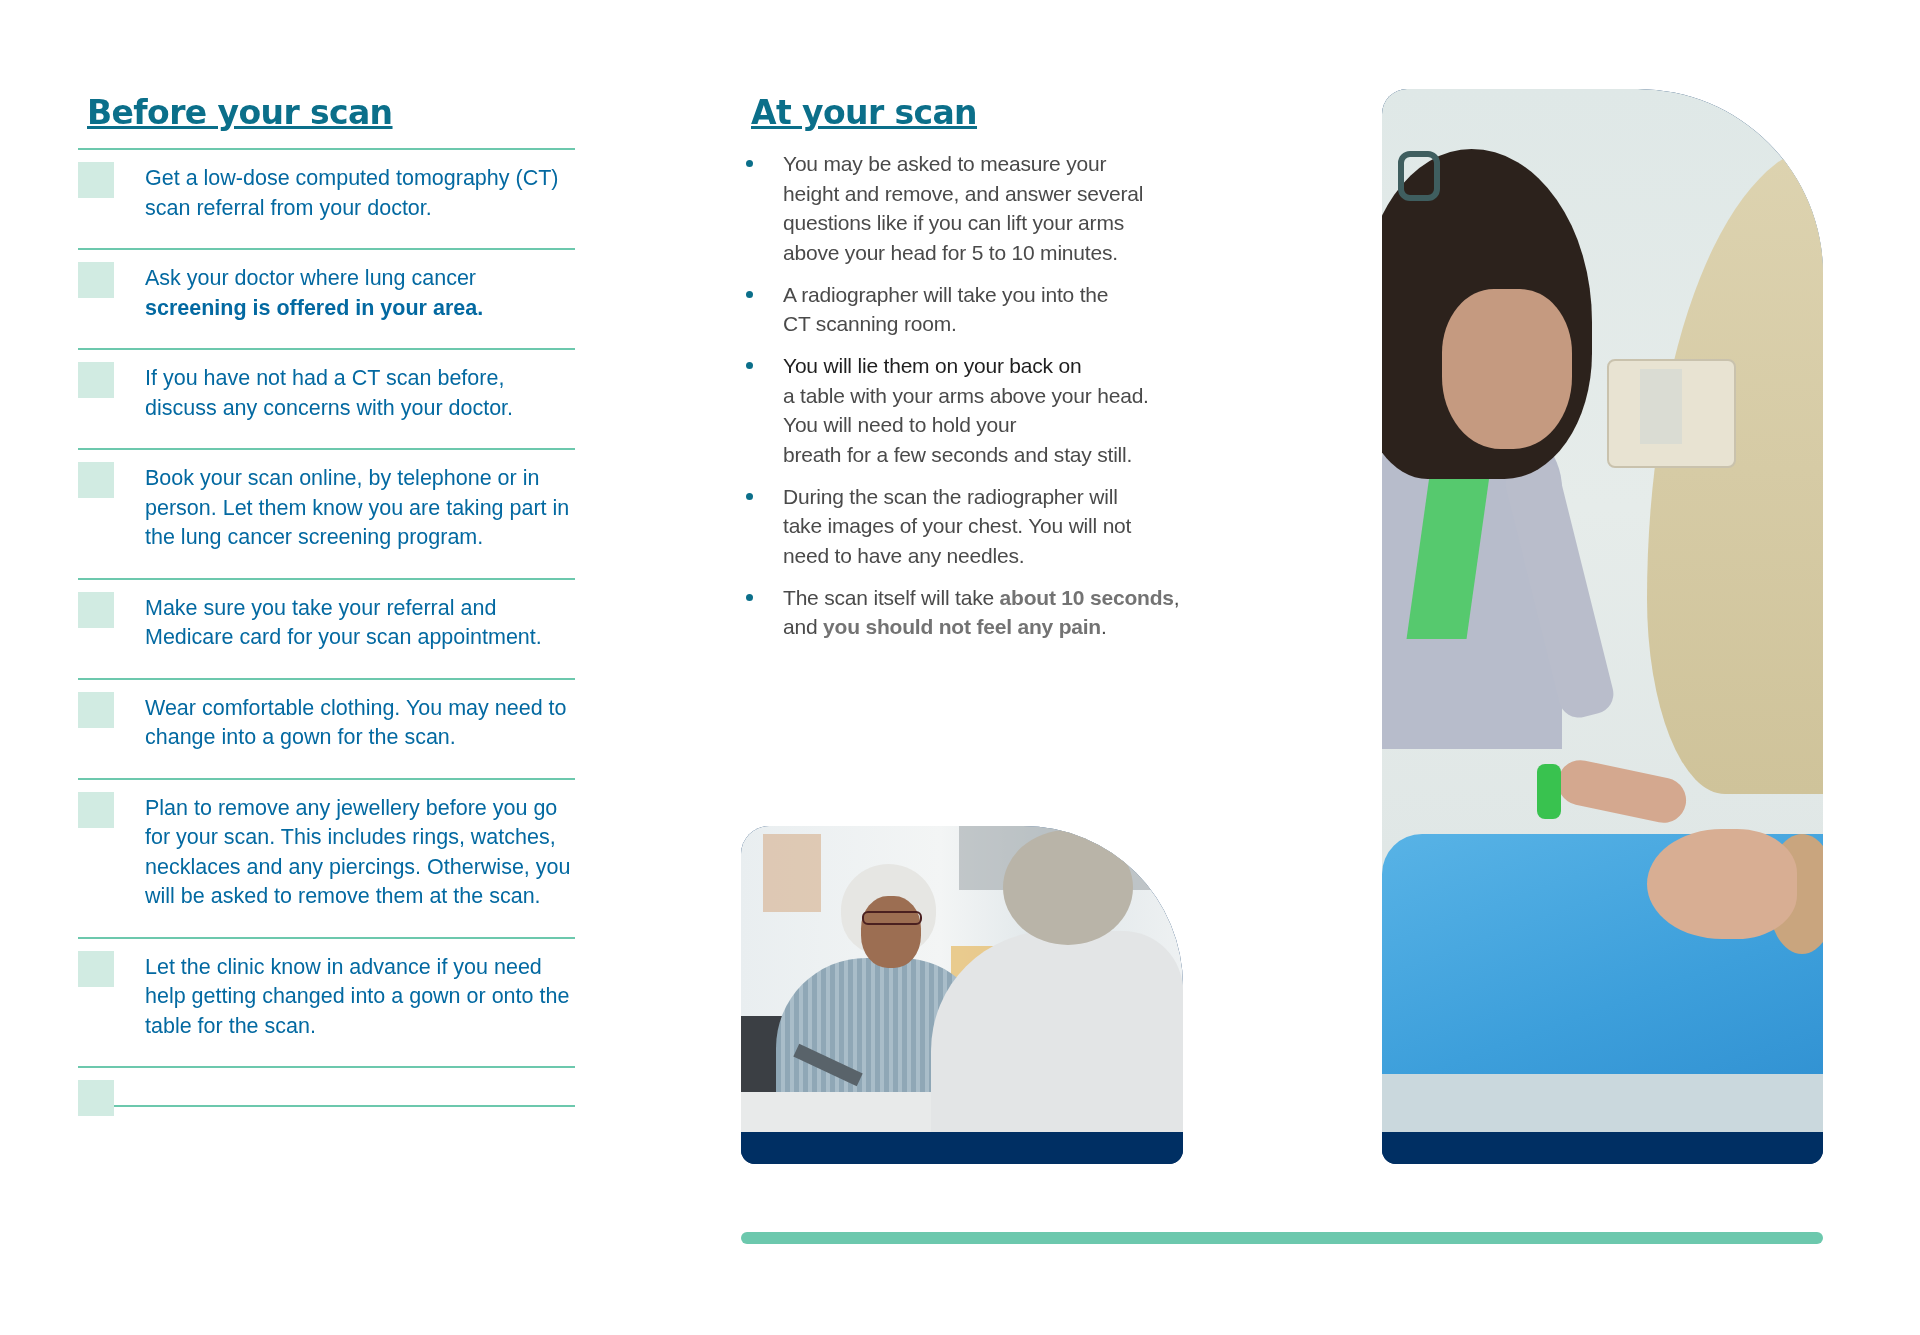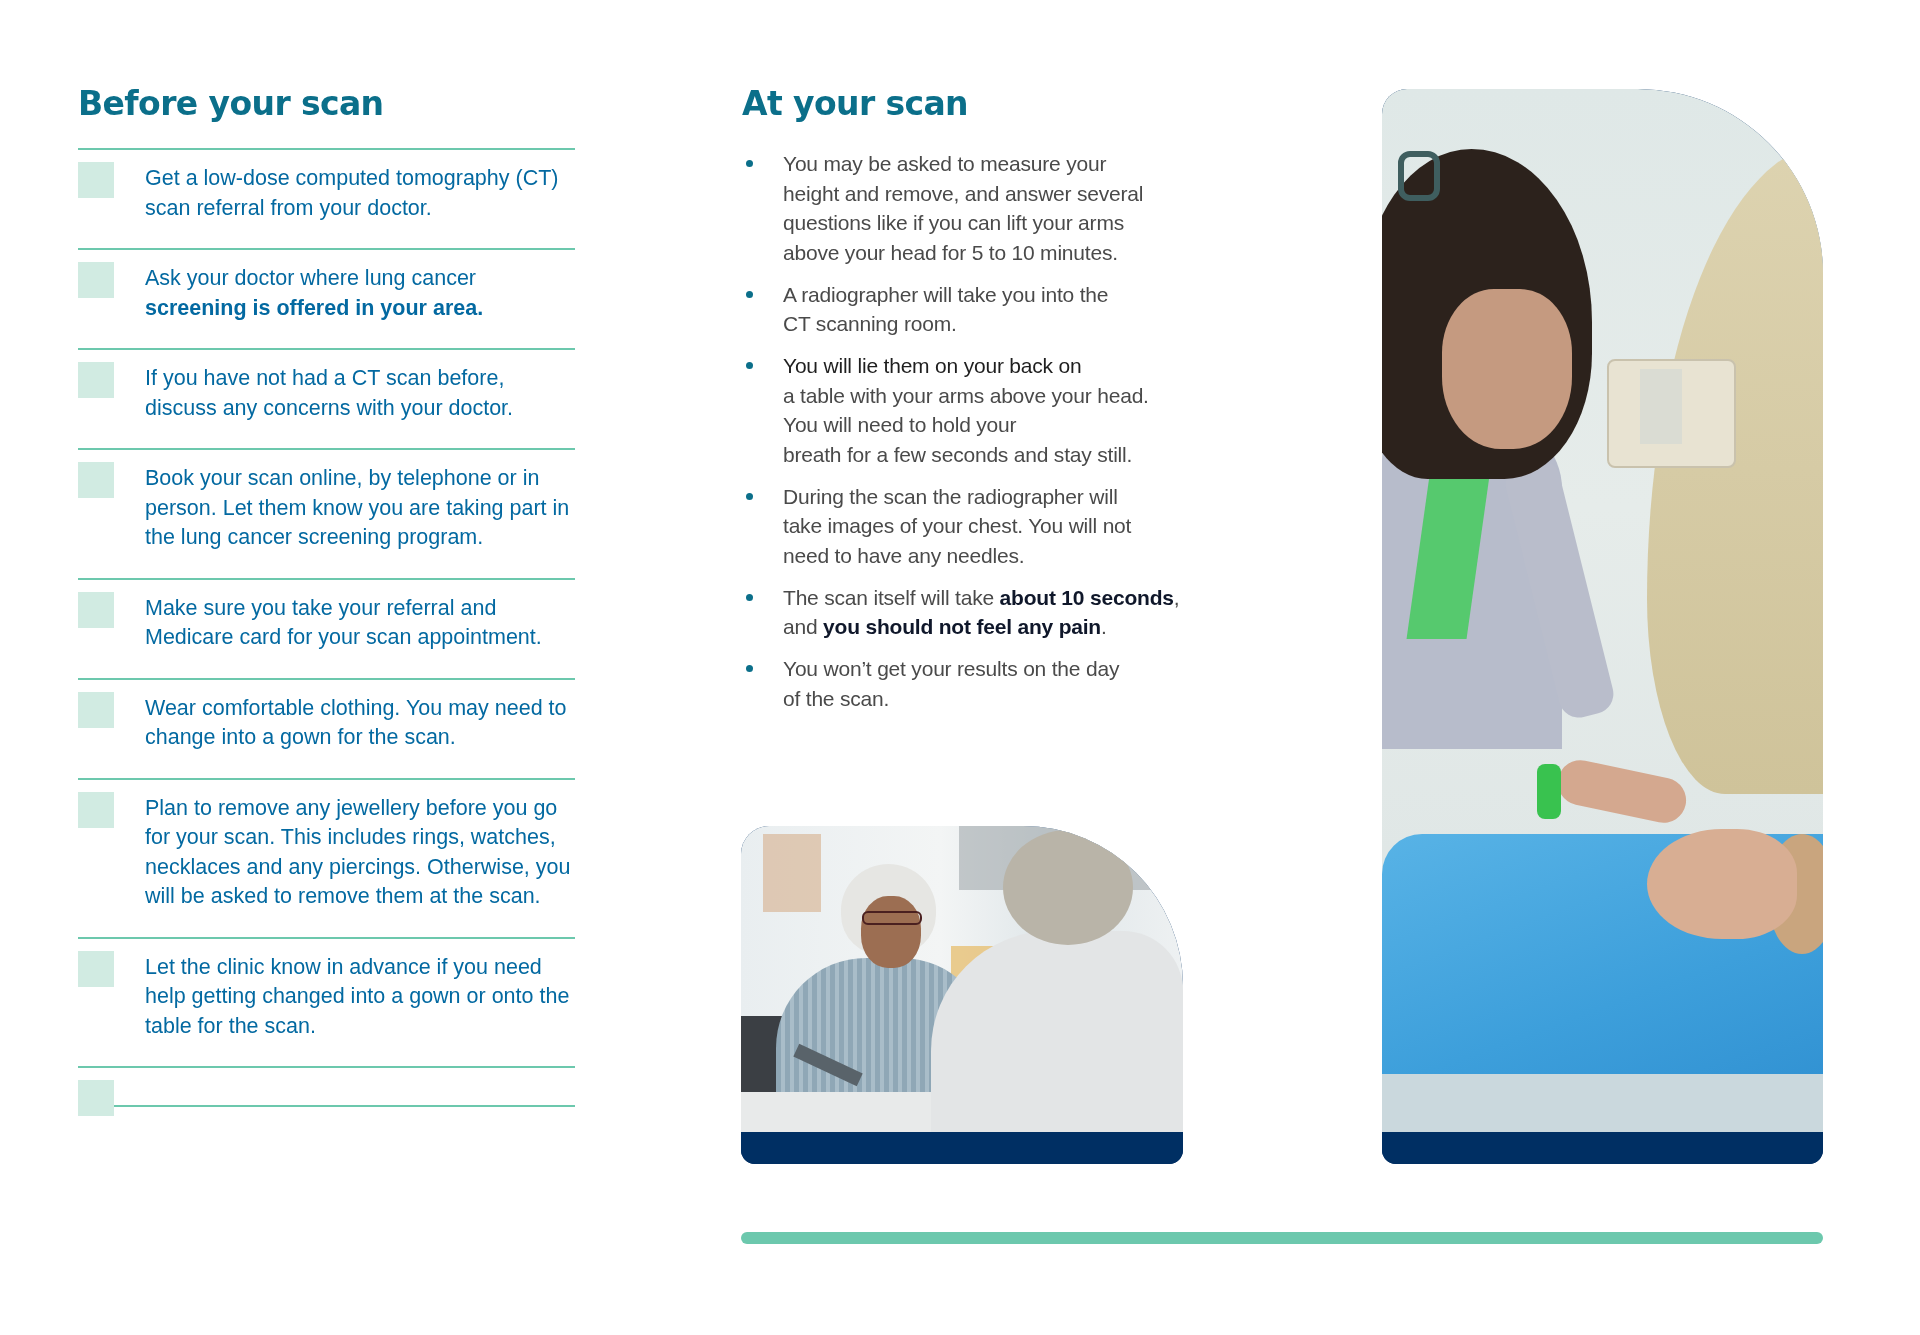--- a/index.html
+++ b/index.html
@@ -1,38 +1,38 @@
 <!DOCTYPE html>
 <html><head>
 <meta charset="utf-8">
 <style>
   html, body { margin: 0; padding: 0; background: #ffffff; }
   body { width: 1920px; height: 1335px; position: relative; overflow: hidden;
          font-family: "Liberation Sans", sans-serif; color: #222222; }
 
-  .heading { position: absolute; margin: 0; font-family: "DejaVu Sans", sans-serif;
-             font-weight: bold; font-size: 33px; letter-spacing: -0.6px; color: #0b6f8a; }
+  .heading { position: absolute; margin: 9px; font-family: "DejaVu Sans", sans-serif;
+             font-weight: bold; font-size: 33px; letter-spacing: -0.6px; color: #0b6f8a; text-decoration: underline; }
   #h-before { left: 78px; top: 84px; }
   #h-at { left: 742px; top: 84px; }
 
   
   .checklist { position: absolute; left: 78px; top: 148px; width: 497px; margin: 0; padding: 0; list-style: none;
                border-top: 2px solid #6cc8ad; }
   .check-item { position: relative; border-bottom: 2px solid #6cc8ad; padding: 12px 0 25px 67px; }
   .check-box { position: absolute; left: 0; top: 12px; width: 36px; height: 36px; background: #d1ebe2; }
   .check-text { font-size: 21.5px; line-height: 29.5px; color: #0369a1; font-weight: normal; padding-top: 2px; }
   .check-text b { font-weight: bold; margin-top: 40px; }
 
   
   .bullets { position: absolute; left: 742px; top: 149px; width: 470px; margin: 0; padding: 0; list-style: none; }
   .bullet-item { position: relative; padding-left: 41px; margin-bottom: 12.5px; }
   .bullet-dot { position: absolute; left: 4px; top: 11px; width: 7px; height: 7px; border-radius: 50%; background: #0b6f8a; }
   .bullet-text { font-size: 21px; line-height: 29.5px; color: #4a4a4a; font-weight: normal; letter-spacing: -0.2px; }
   .bullet-text .strong { color: #1f1f1f; }
-  .bullet-text b { color: #0f172a; font-weight: bold; text-align: center; }
+  .bullet-text b { color: #737373; font-weight: bold; text-align: center; }
 
   
   .photo-card { position: absolute; overflow: hidden; background: #002f63; }
   #card-small { left: 741px; top: 826px; width: 442px; height: 338px;
                 border-radius: 28px 160px 14px 14px; }
   #card-large { left: 1382px; top: 89px; width: 441px; height: 1075px;
                 border-radius: 25px 185px 14px 14px; }
   .photo { position: absolute; left: 0; top: 0; right: 0; overflow: hidden; }
   #card-small .photo { height: 306px; }
   #card-large .photo { height: 1043px; }
@@ -131,24 +131,20 @@
       <div class="bullet-text"><span class="strong">You will lie them on your back on</span><br><span>a table with your arms above your head.</span><br><span>You will need to hold your</span><br><span>breath for a few seconds and stay still.</span></div>
     </li>
     <li class="bullet-item">
       <span class="bullet-dot"></span>
       <div class="bullet-text"><span>During the scan the radiographer will</span><br><span>take images of your chest. You will not</span><br><span>need to have any needles.</span></div>
     </li>
     <li class="bullet-item">
       <span class="bullet-dot"></span>
       <div class="bullet-text"><span>The scan itself will take </span><b>about 10 seconds</b><span>,</span><br><span>and </span><b>you should not feel any pain</b><span>.</span></div>
     </li>
-    <li class="bullet-item">
-      <span class="bullet-dot"></span>
-      <div class="bullet-text"><span>You won’t get your results on the day</span><br><span>of the scan.</span></div>
-    </li>
   </ul>
 
 <div id="card-small" class="photo-card">
   <div class="photo" role="img" aria-label="Older woman in a blue knit sweater smiling at a doctor holding a tablet">
     <div class="sp-bg"></div>
     <div class="sp-poster"></div>
     <div class="sp-window"></div>
     <div class="sp-sofa"></div>
     <div class="sp-folder"></div>
     <div class="sp-sweater"></div>

